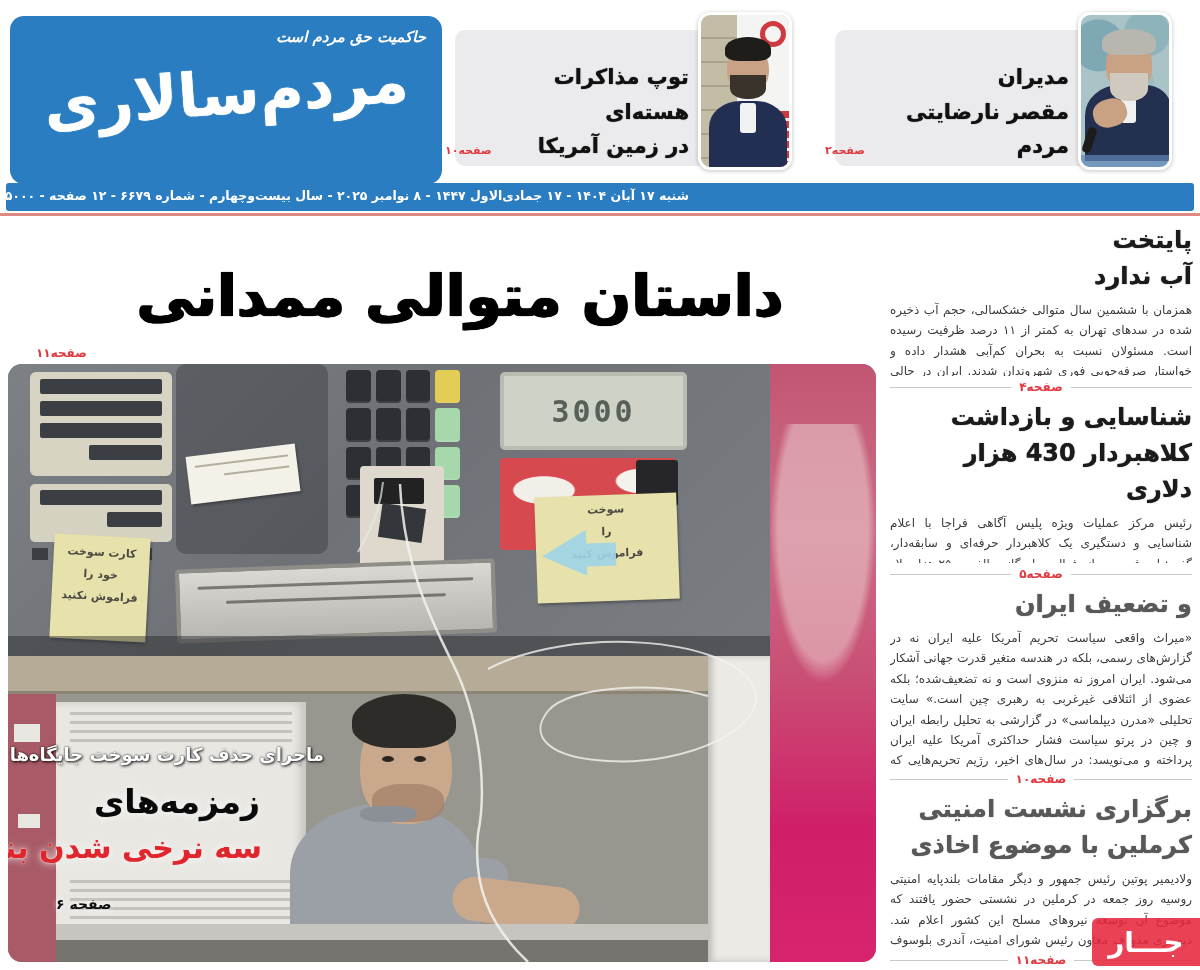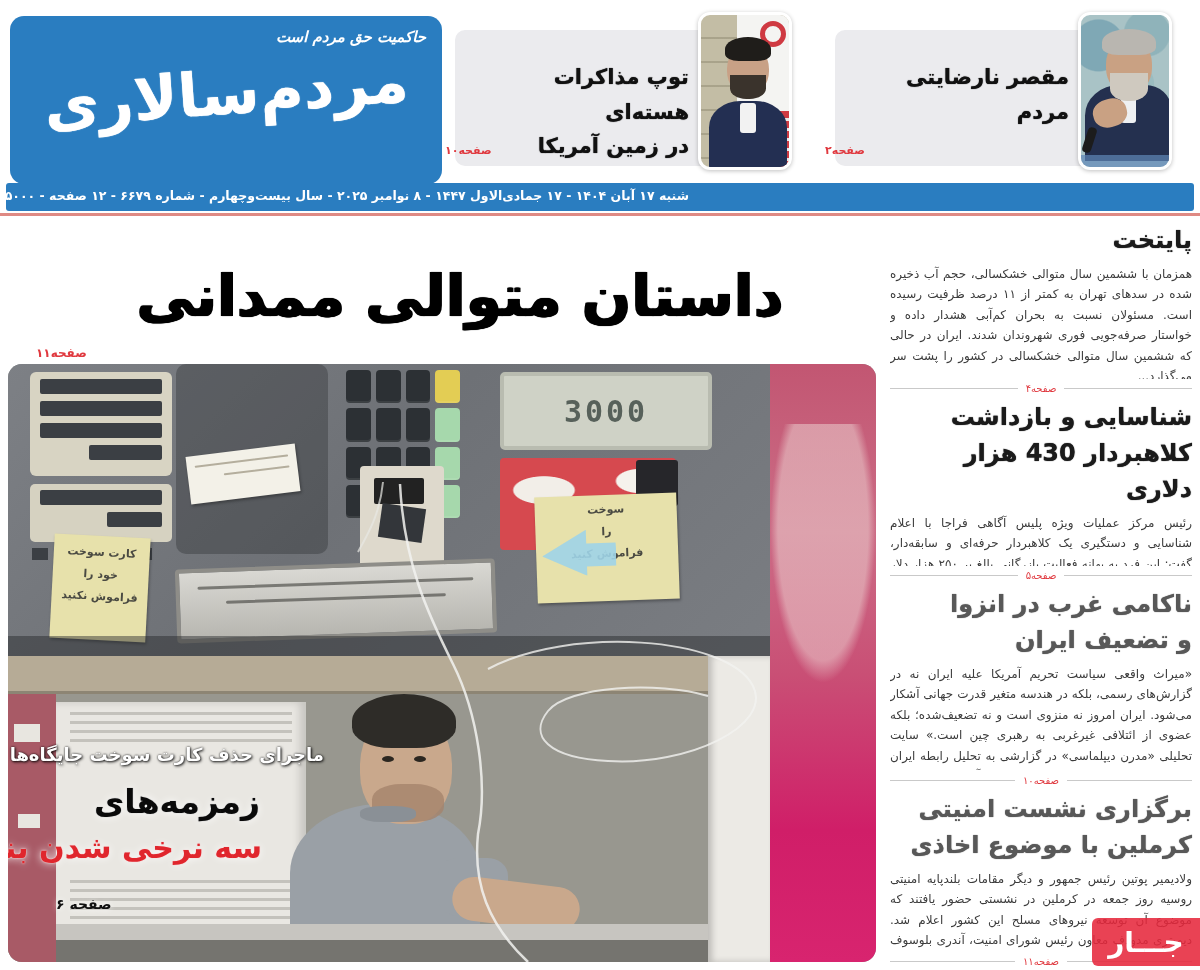--- a/index.html
+++ b/index.html
@@ -72,21 +72,21 @@
   .lcd2{left:22px;top:120px;width:142px;height:58px;background:#d6d2c1;border-radius:5px;padding:6px 10px;}
   .btnrow{left:24px;top:184px;width:120px;height:12px;
           background:repeating-linear-gradient(90deg,#3b3f44 0 16px,transparent 16px 26px);}
   .paper{left:180px;top:86px;width:110px;height:48px;background:#f3f1e8;transform:rotate(-7deg);
          box-shadow:1px 2px 3px rgba(0,0,0,.3);padding:10px 8px;}
   .scribble{height:2px;background:#b4ae9d;margin-bottom:9px;border-radius:2px;}
   .keypad{left:338px;top:6px;width:114px;height:148px;display:grid;grid-template-columns:repeat(4,1fr);
           gap:5px;direction:ltr;}
   .key{background:#2c3034;border-radius:4px;box-shadow:inset 0 -2px 0 rgba(255,255,255,.08);}
   .key.y{background:#e3cd54;} .key.g{background:#a6d8ac;}
-  .price{left:492px;top:8px;width:212px;height:78px;background:#cfd2c6;border:4px solid #b9bcb0;
+  .price{left:492px;top:8px;width:187px;height:78px;background:#cfd2c6;border:4px solid #b9bcb0;
          border-radius:5px;display:flex;align-items:center;justify-content:center;}
   .price-digits{font-family:"DejaVu Sans Mono",monospace;font-size:30px;font-weight:bold;
                 color:#3a4540;letter-spacing:3px;opacity:.8;direction:ltr;}
   .mapsticker{left:492px;top:94px;width:176px;height:92px;background:#d6494f;border-radius:4px;
               background-image:radial-gradient(ellipse at 25% 35%,#f2eee8 0 16%,transparent 17%),
                                radial-gradient(ellipse at 65% 70%,#f2eee8 0 14%,transparent 15%),
                                radial-gradient(ellipse at 80% 25%,#f5f2ec 0 12%,transparent 13%);}
   .slotdark{left:628px;top:96px;width:42px;height:46px;background:#26262a;border-radius:3px;}
   .cardslot{left:352px;top:102px;width:84px;height:110px;background:#ded9cc;border-radius:4px;}
   .cardslot-in{left:14px;top:12px;width:50px;height:26px;background:#222;border-radius:2px;}
@@ -142,21 +142,21 @@
   .rightcol{left:890px;top:222px;width:302px;}
   .article{position:relative;display:flex;flex-direction:column;margin-bottom:5px;}
   .a1{height:172px;} .a2{height:182px;} .a3{height:200px;} .a4{height:176px;}
   .art-title{text-align:right;font-size:24px;font-weight:bold;line-height:1.5;
              text-shadow:0 0 1px currentColor;}
   .dark .art-title{color:#1b1b1b;} .gray .art-title{color:#585858;}
   .art-body{flex:1;overflow:hidden;margin-top:6px;font-size:12px;line-height:1.7;color:#3c3c3c;
             text-align:justify;}
   .pagerow{display:flex;align-items:center;gap:8px;margin-top:4px;}
   .pagerow .rule{flex:1;height:1px;background:#c9c9c9;}
-  .pagerow .pg{color:#e0393f;font-size:10px;font-weight:normal;white-space:nowrap;}
+  .pagerow .pg{color:#e0393f;font-size:12px;font-weight:bold;white-space:nowrap;}
 
   
   .watermark{left:1092px;top:918px;width:108px;height:48px;background:rgba(230,40,60,.88);
              border-radius:6px 0 0 6px;display:flex;align-items:center;justify-content:center;
              color:#fff;font-size:28px;font-weight:bold;letter-spacing:1px;}
 </style>
 </head>
 <body>
 
 <div id="page">
@@ -181,20 +181,21 @@
     </div>
     <div class="abs p1-suit"></div>
     <div class="abs p1-shirt"></div>
     <div class="abs p1-head"></div>
     <div class="abs p1-hair"></div>
     <div class="abs p1-beard"></div>
   </div>
 
   <div class="abs teaser-box tz2">
     <div class="abs teaser-title">
+      <div>مدیران</div>
       <div>مقصر نارضایتی مردم</div>
     </div>
     <div class="abs teaser-page">صفحه۲</div>
   </div>
   <div class="abs tphoto tp2">
     <div class="abs tp2-blur"></div>
     <div class="abs p2-suit"></div>
     <div class="abs p2-shirt"></div>
     <div class="abs p2-head"></div>
     <div class="abs p2-hair"></div>
@@ -312,20 +313,21 @@
     <div class="abs photo-black">زمزمه‌های</div>
     <div class="abs photo-red">سه نرخی شدن بنزین</div>
     <div class="abs photo-page">صفحه ۶</div>
   </div>
 
   <div class="abs rightcol">
 
     <div class="article a1 dark">
       <div class="art-title">
         <div>پایتخت</div>
+        <div>آب ندارد</div>
       </div>
       <div class="art-body">همزمان با ششمین سال متوالی خشکسالی، حجم آب ذخیره شده در سدهای تهران به کمتر از ۱۱ درصد ظرفیت رسیده است. مسئولان نسبت به بحران کم‌آبی هشدار داده و خواستار صرفه‌جویی فوری شهروندان شدند. ایران در حالی که ششمین سال متوالی خشکسالی در کشور را پشت سر می‌گذارد...</div>
       <div class="pagerow">
         <div class="rule"></div>
         <div class="pg">صفحه۴</div>
         <div class="rule"></div>
       </div>
     </div>
 
     <div class="article a2 dark">
@@ -336,21 +338,20 @@
       <div class="art-body">رئیس مرکز عملیات ویژه پلیس آگاهی فراجا با اعلام شناسایی و دستگیری یک کلاهبردار حرفه‌ای و سابقه‌دار، گفت: این فرد به بهانه فعالیت بازرگانی بالغ بر ۲۵۰ هزار دلار را اخاذی کرده بود. سردار ضرغام آذین با اعلام این خبر، افزود: با تشکیل پرونده‌ای با موضوع کلاهبرداری که طی آن شاکی با ارائه شکواییه‌ای مبنی بر اینکه فردی با هویت معلوم با معرفی خود به عنوان مالک...</div>
       <div class="pagerow">
         <div class="rule"></div>
         <div class="pg">صفحه۵</div>
         <div class="rule"></div>
       </div>
     </div>
 
     <div class="article a3 gray">
       <div class="art-title">
-        <div>ناکامی غرب در انزوا</div>
         <div>و تضعیف ایران</div>
       </div>
       <div class="art-body">«میراث واقعی سیاست تحریم آمریکا علیه ایران نه در گزارش‌های رسمی، بلکه در هندسه متغیر قدرت جهانی آشکار می‌شود. ایران امروز نه منزوی است و نه تضعیف‌شده؛ بلکه عضوی از ائتلافی غیرغربی به رهبری چین است.» سایت تحلیلی «مدرن دیپلماسی» در گزارشی به تحلیل رابطه ایران و چین در پرتو سیاست فشار حداکثری آمریکا علیه ایران پرداخته و می‌نویسد: در سال‌های اخیر، رژیم تحریم‌هایی که ایالات متحده و متحدانش علیه ایران و ...</div>
       <div class="pagerow">
         <div class="rule"></div>
         <div class="pg">صفحه۱۰</div>
         <div class="rule"></div>
       </div>
     </div>
 

